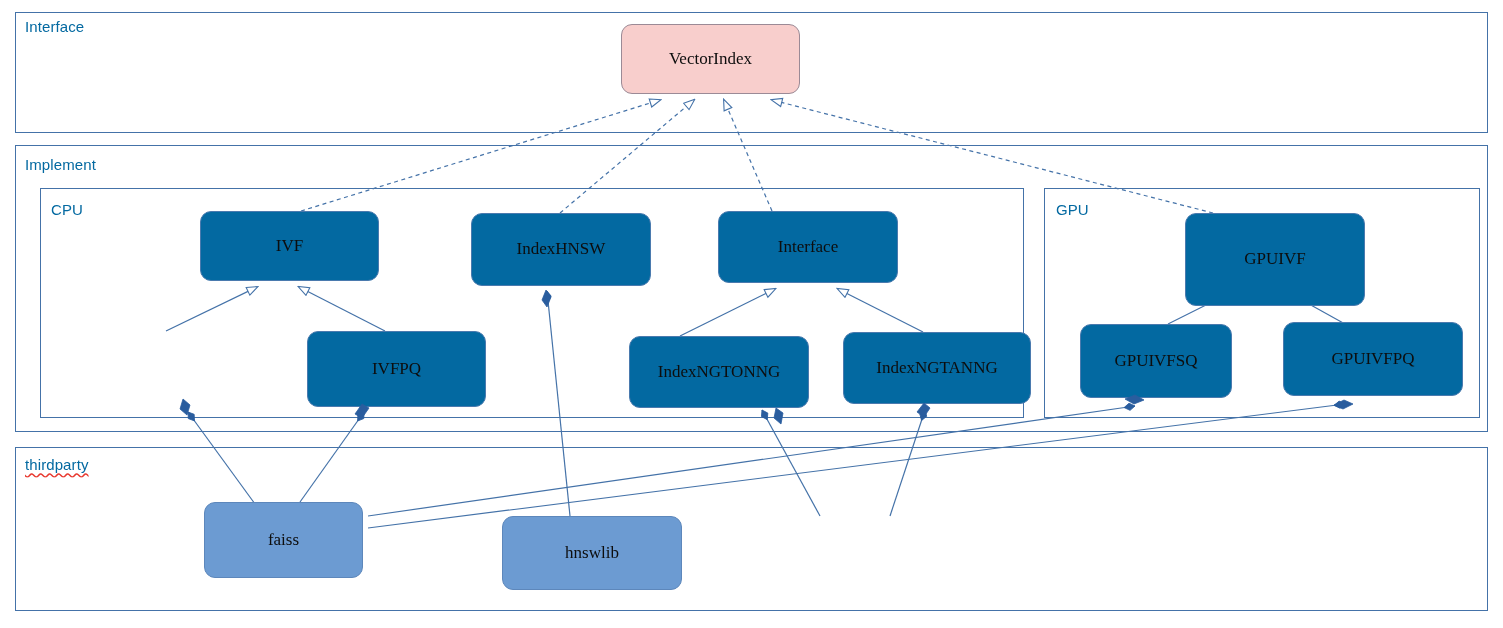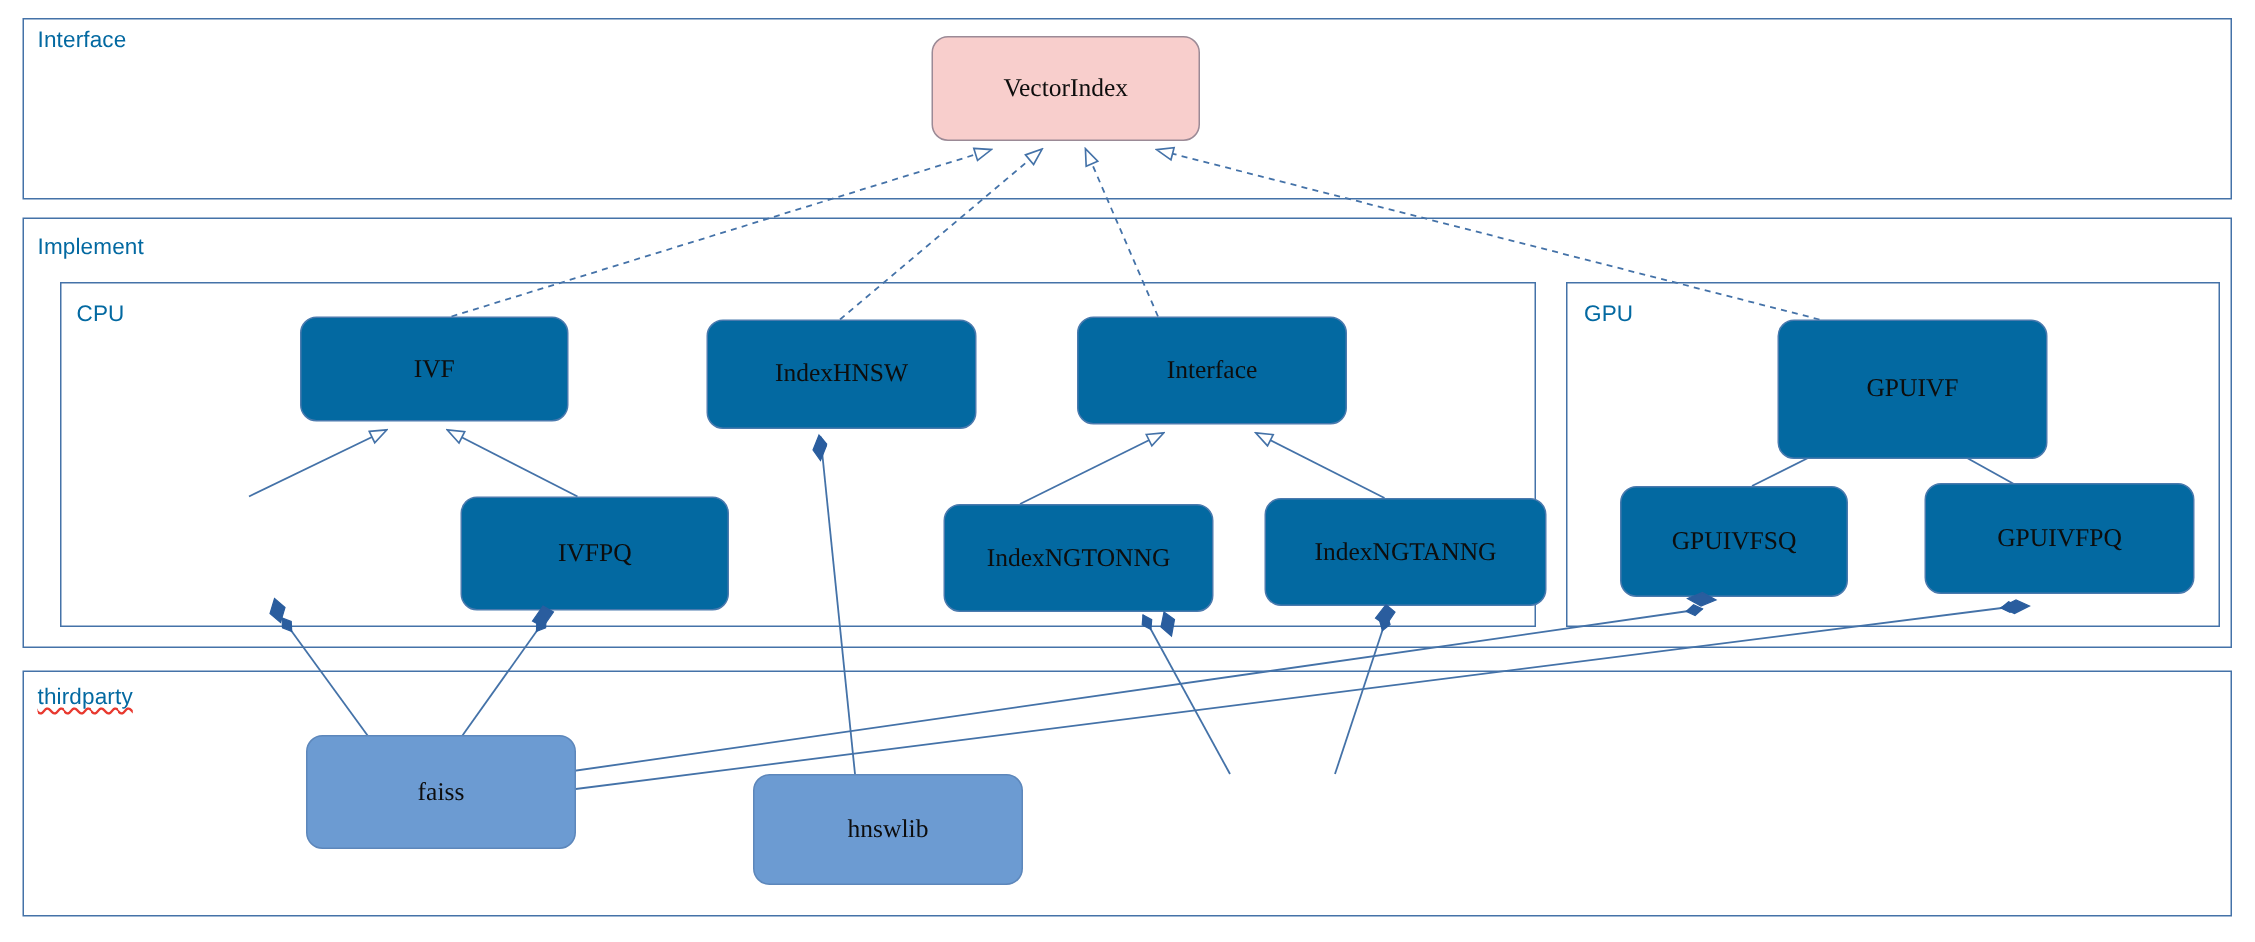--- a/index.html
+++ b/index.html
@@ -170,21 +170,21 @@
   <div class="node impl" style="left:1169px; top:213px; width:180px; height:93px;">
     <span>GPUIVF</span>
   </div>
   <div class="node impl" style="left:1064px; top:324px; width:152px; height:74px;">
     <span>GPUIVFSQ</span>
   </div>
   <div class="node impl" style="left:1267px; top:322px; width:180px; height:74px;">
     <span>GPUIVFPQ</span>
   </div>
 
-  <div class="node lib" style="left:188px; top:490px; width:180px; height:76px;">
+  <div class="node lib" style="left:188px; top:502px; width:159px; height:76px;">
     <span>faiss</span>
   </div>
   <div class="node lib" style="left:486px; top:516px; width:180px; height:74px;">
     <span>hnswlib</span>
   </div>
 
   <svg id="edges-front" viewBox="0 0 1503 628" xmlns="http://www.w3.org/2000/svg">
     <g fill="#2a5d9e" stroke="#2a5d9e" stroke-width="0.8">
       <path d="M 183,399 L 190,405 L 187,415 L 180,409 z"></path>
       <path d="M 355,414 L 362,404 L 369,408 L 362,418 z"></path>

